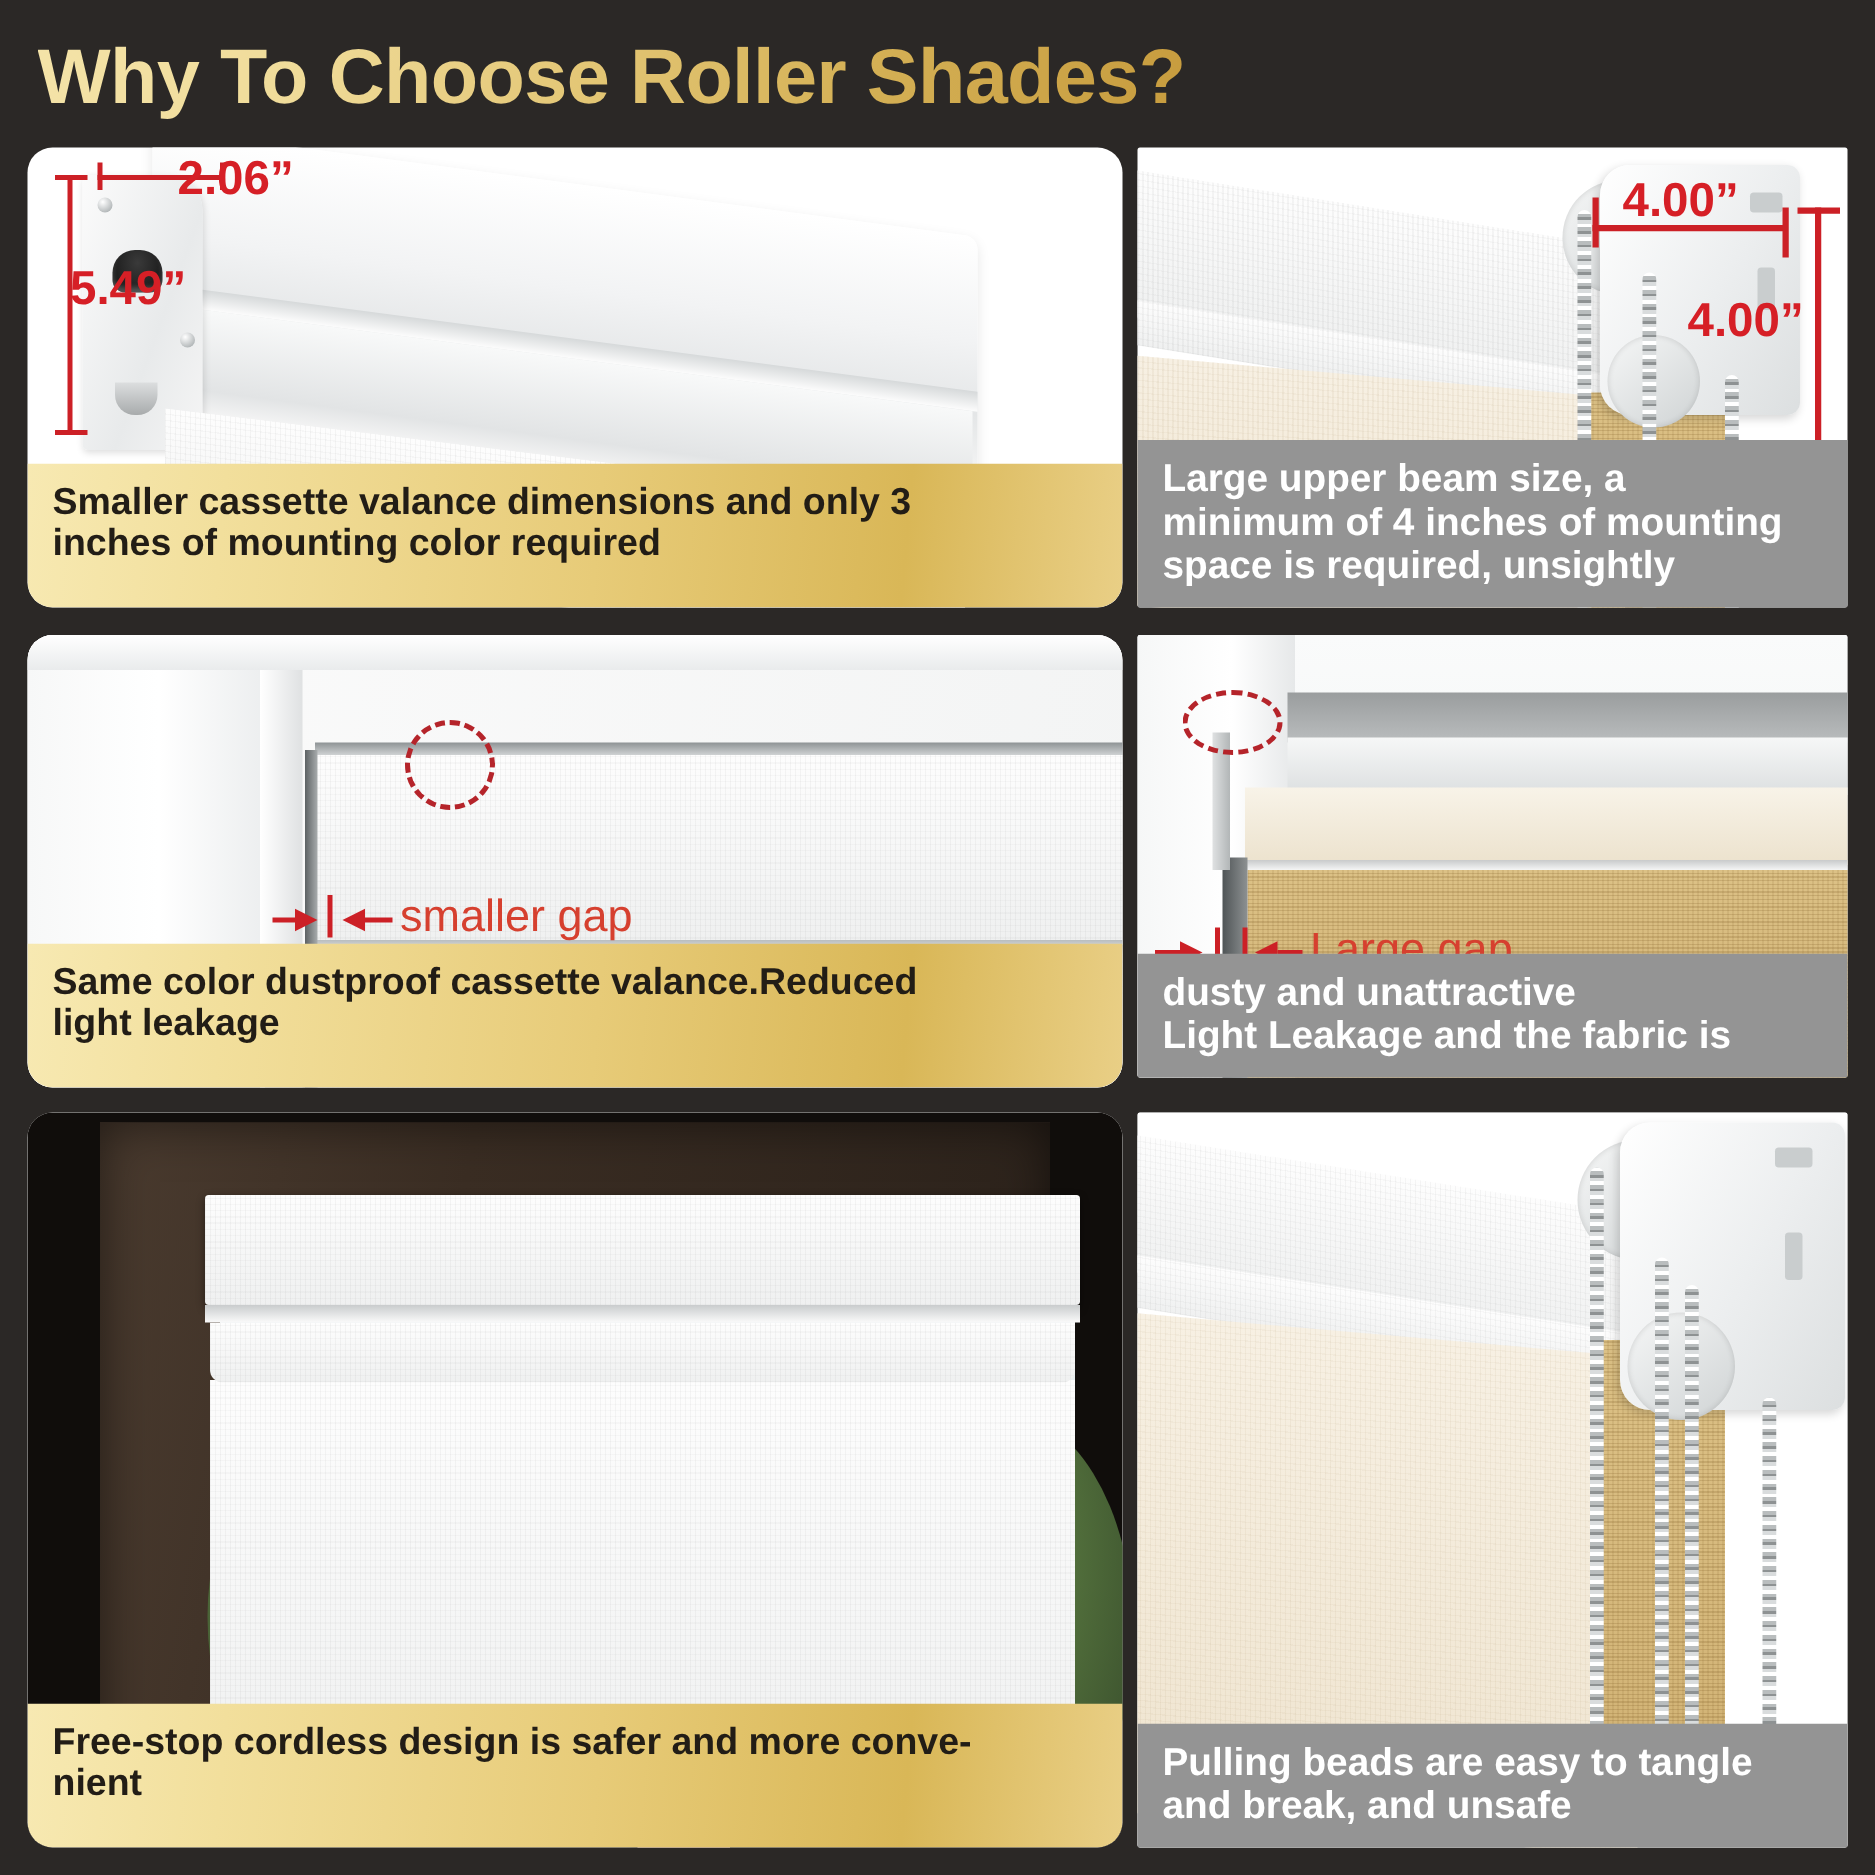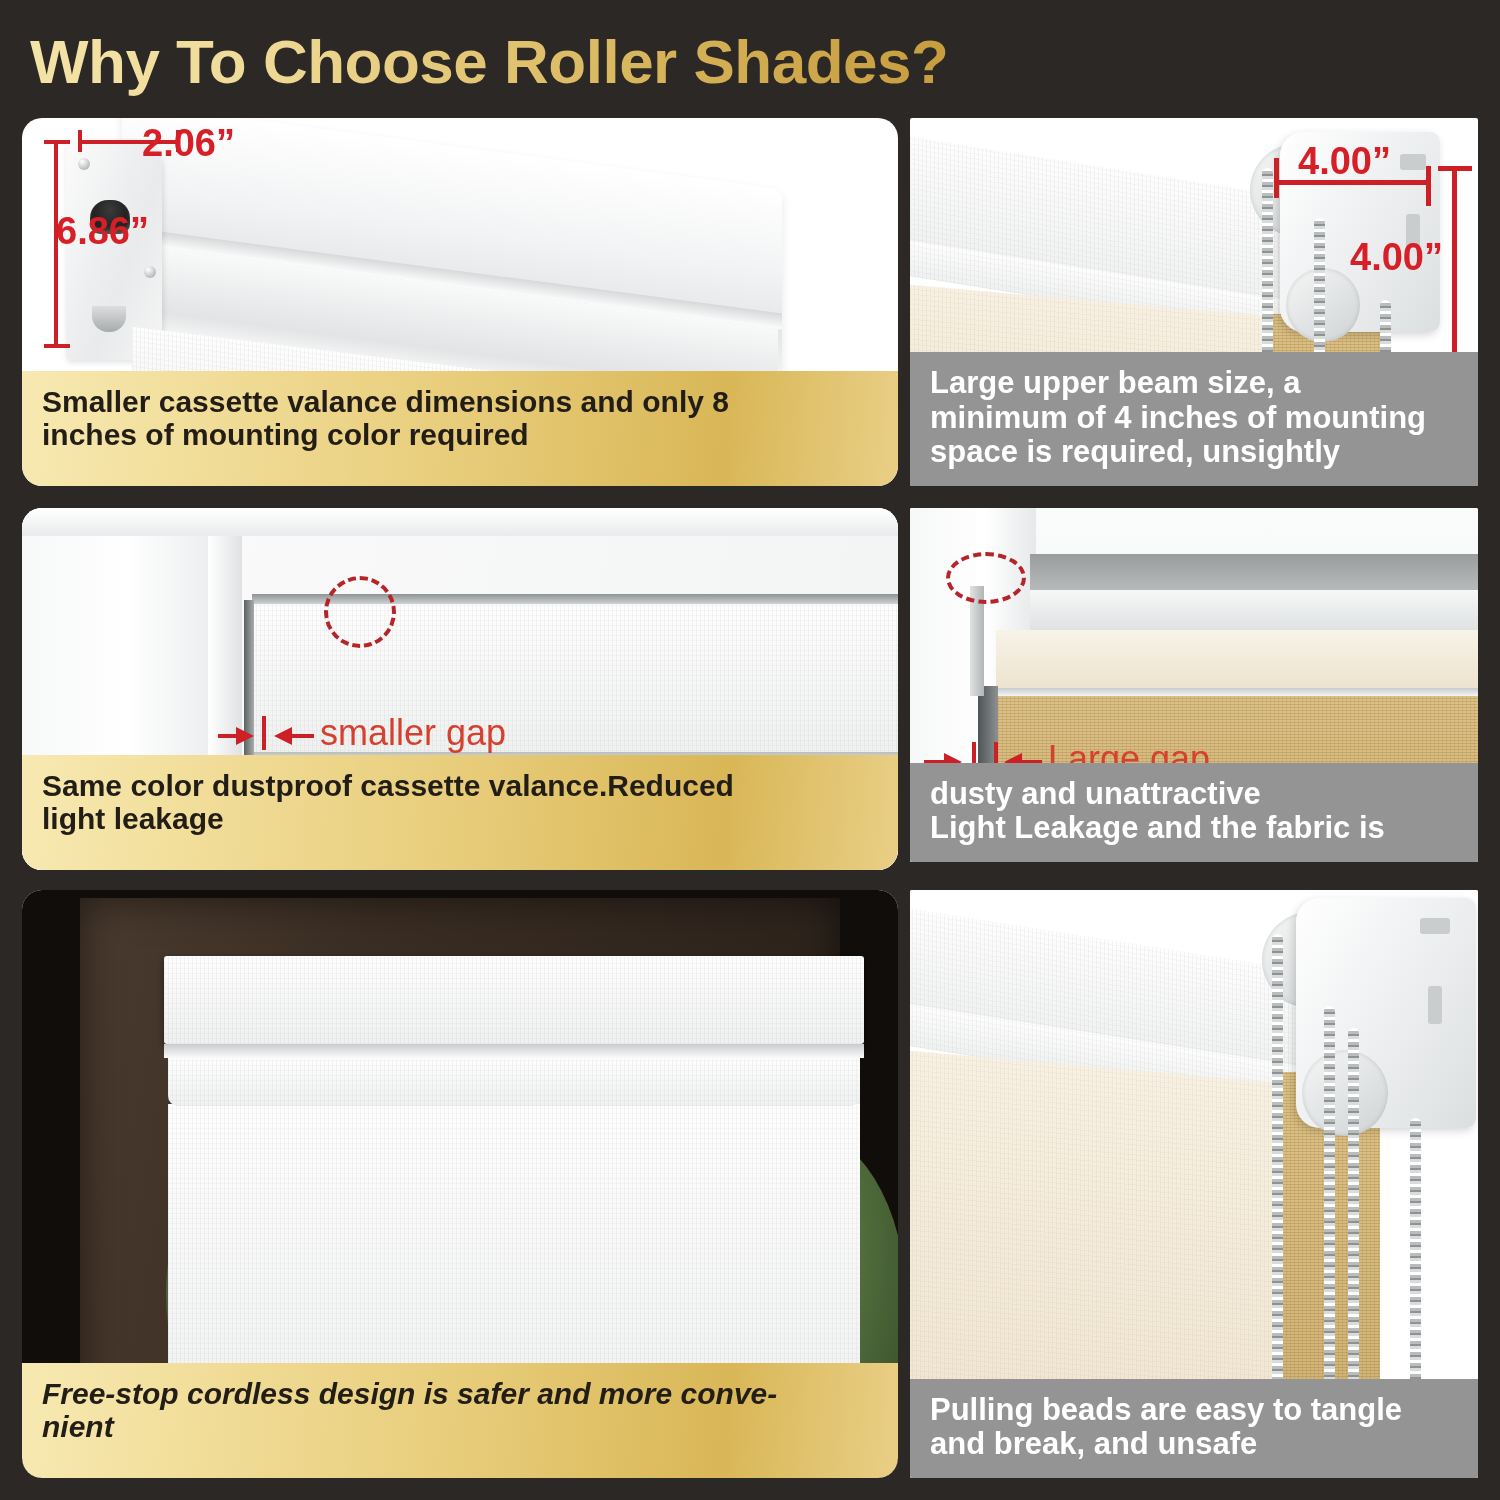--- a/index.html
+++ b/index.html
@@ -42,21 +42,21 @@
     overflow: hidden;
     background: #ffffff;
   }
   .panel.left  { border-radius: 20px; }
   .panel.right { border-radius: 2px; padding-left: 12px; }
 
   .p1 { left: 22px;  top: 118px;  width: 876px; height: 368px; }
   .p2 { left: 910px; top: 118px;  width: 568px; height: 368px; }
   .p3 { left: 22px;  top: 508px;  width: 876px; height: 362px; }
   .p4 { left: 910px; top: 508px;  width: 568px; height: 354px; }
-  .p5 { left: 22px;  top: 890px;  width: 876px; height: 588px; font-style: italic; }
+  .p5 { left: 22px;  top: 890px;  width: 876px; height: 588px; }
   .p6 { left: 910px; top: 890px;  width: 568px; height: 588px; }
 
   .photo {
     position: absolute;
     left: 0; top: 0; right: 0; bottom: 0;
   }
 
   
   .caption {
     position: absolute;
@@ -335,24 +335,24 @@
   </div>
 
   <div class="dim-line" style="left:56px;  top:22px;  width:102px; height:4px;"></div>
   <div class="dim-line" style="left:56px;  top:12px;  width:4px;   height:22px;"></div>
   <div class="dim-line" style="left:154px; top:12px;  width:4px;   height:22px;"></div>
   <div class="dim-label" style="left:120px; top:4px; font-size:38px;">2.06”</div>
 
   <div class="dim-line" style="left:32px; top:22px;  width:4px;  height:208px;"></div>
   <div class="dim-line" style="left:22px; top:22px;  width:26px; height:4px;"></div>
   <div class="dim-line" style="left:22px; top:226px; width:26px; height:4px;"></div>
-  <div class="dim-label" style="left:34px; top:92px; font-size:38px;">6.86”</div>
+  <div class="dim-label" style="left:34px; top:92px; font-size:38px;">5.49”</div>
 
   <div class="caption gold">
-    <span class="cline">Smaller cassette valance dimensions and only 8</span>
+    <span class="cline">Smaller cassette valance dimensions and only 3</span>
     <span class="cline">inches of mounting color required</span>
   </div>
 </div>
 
 <div class="panel right p2">
   <div class="photo">
     <div class="roller-tube fab-white" style="left:-40px; top:46px; width:430px; height:118px; transform:skewY(9deg);"></div>
     <div class="fab-white" style="position:absolute;left:-40px;top:150px;width:430px;height:36px;transform:skewY(9deg);"></div>
     <div class="fab-cream" style="position:absolute;left:-40px;top:182px;width:430px;height:200px;transform:skewY(5deg);"></div>
     <div class="fab-tan" style="position:absolute;left:360px;top:196px;width:110px;height:190px;"></div>

